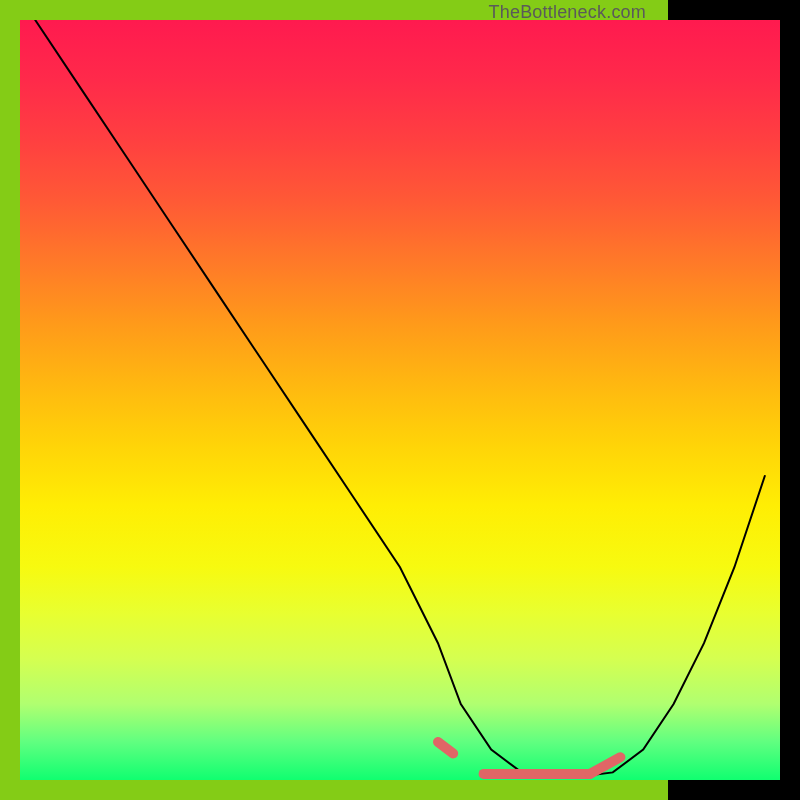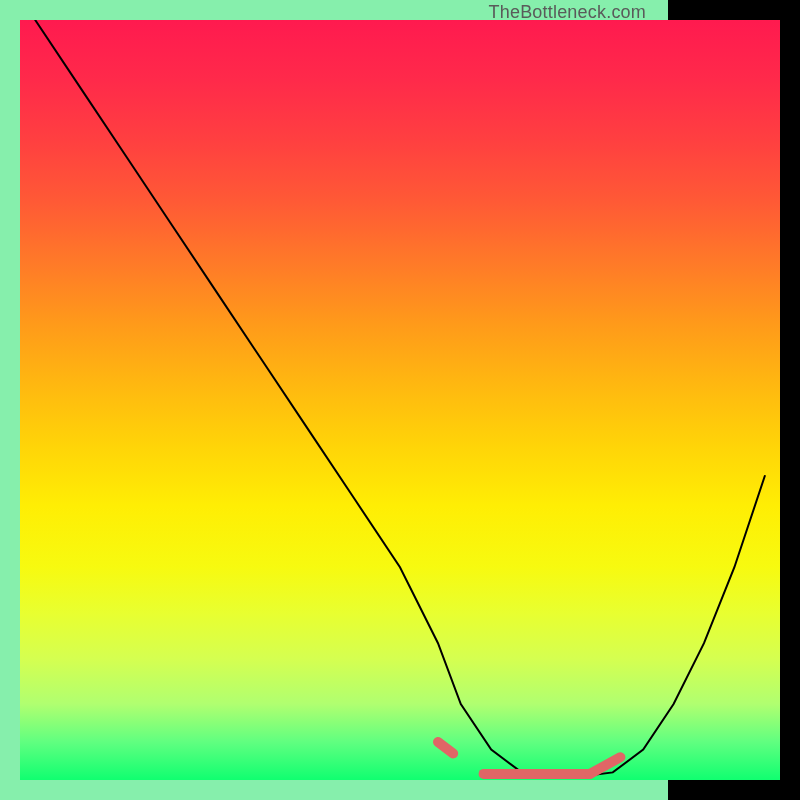--- a/index.html
+++ b/index.html
@@ -1,21 +1,21 @@
 <!DOCTYPE html>
 <html><head>
 <meta charset="utf-8">
 <style>
   * { margin: 0; padding: 0; box-sizing: border-box; }
   html, body { width: 800px; height: 800px; overflow: hidden; background: #000; }
   .chart-container {
     position: relative;
     width: 668px;
     height: 800px;
-    background: #86efac;
+    background: #84cc16;
   }
   .plot-area {
     position: absolute;
     left: 20px;
     top: 20px;
     width: 760px;
     height: 760px;
     background: linear-gradient(to bottom,
       #ff1a4f 0%,
       #ff2a4a 8%,

